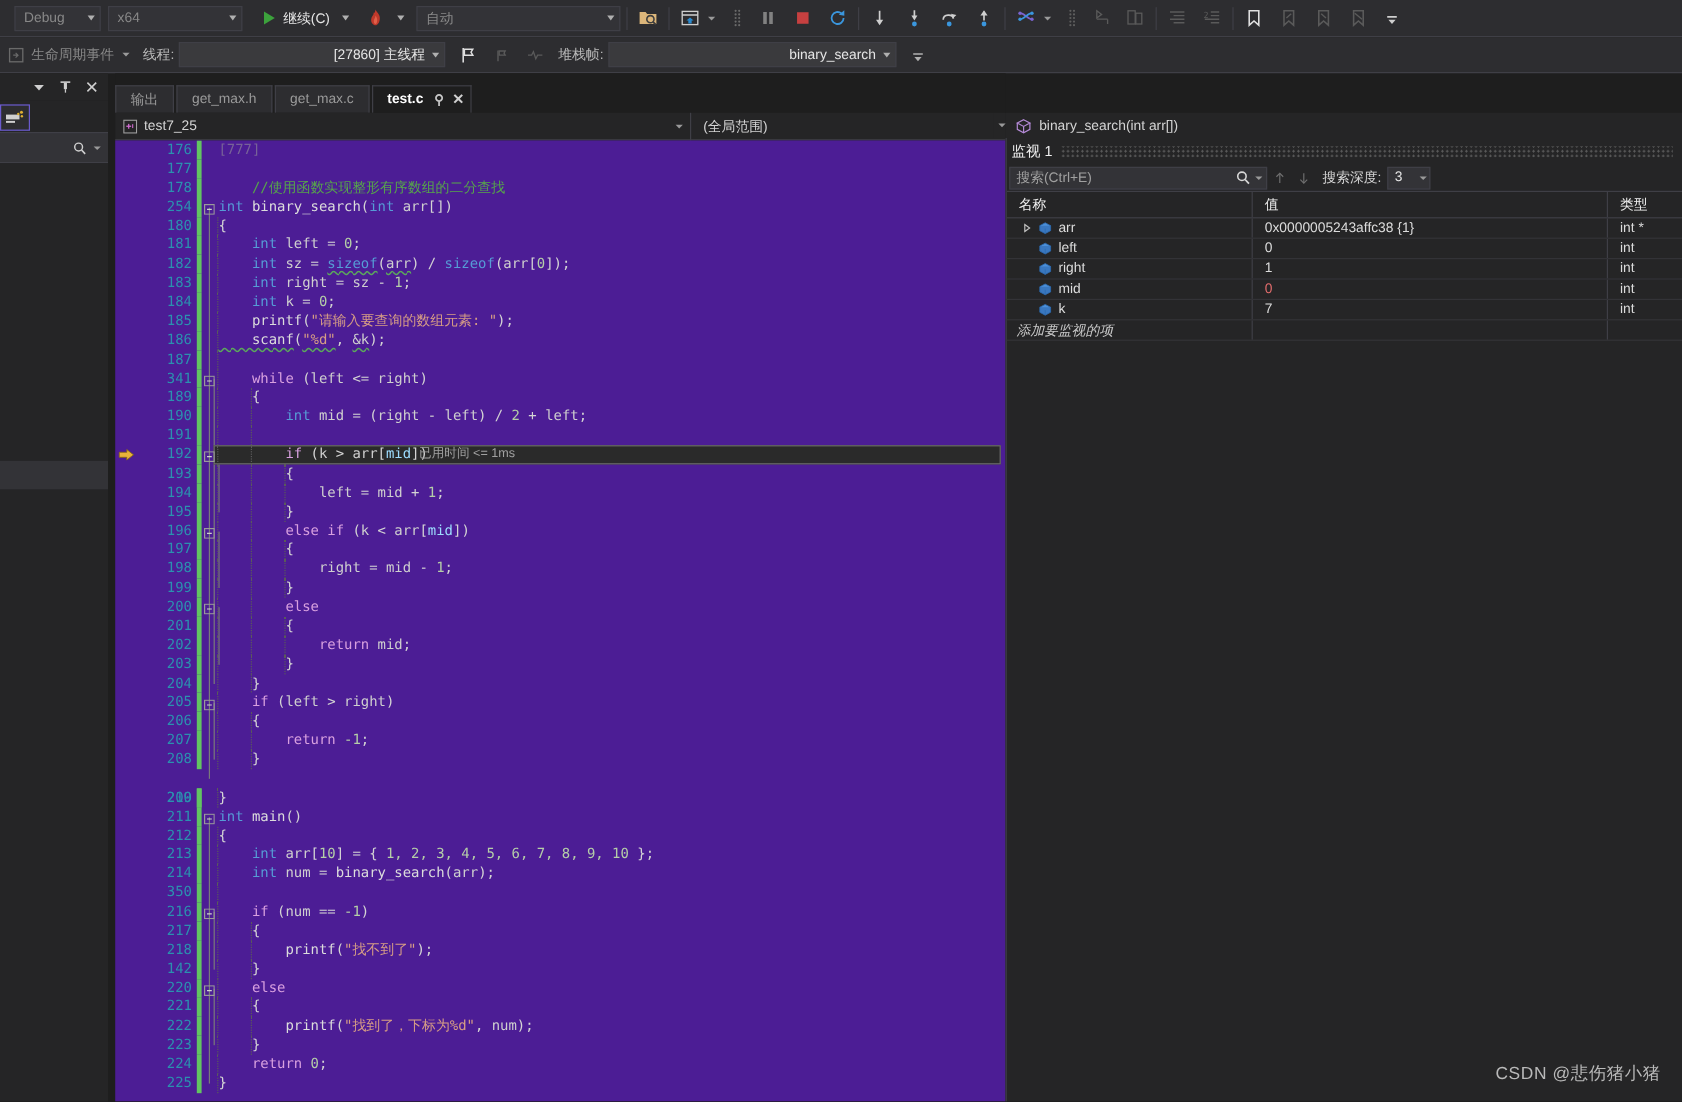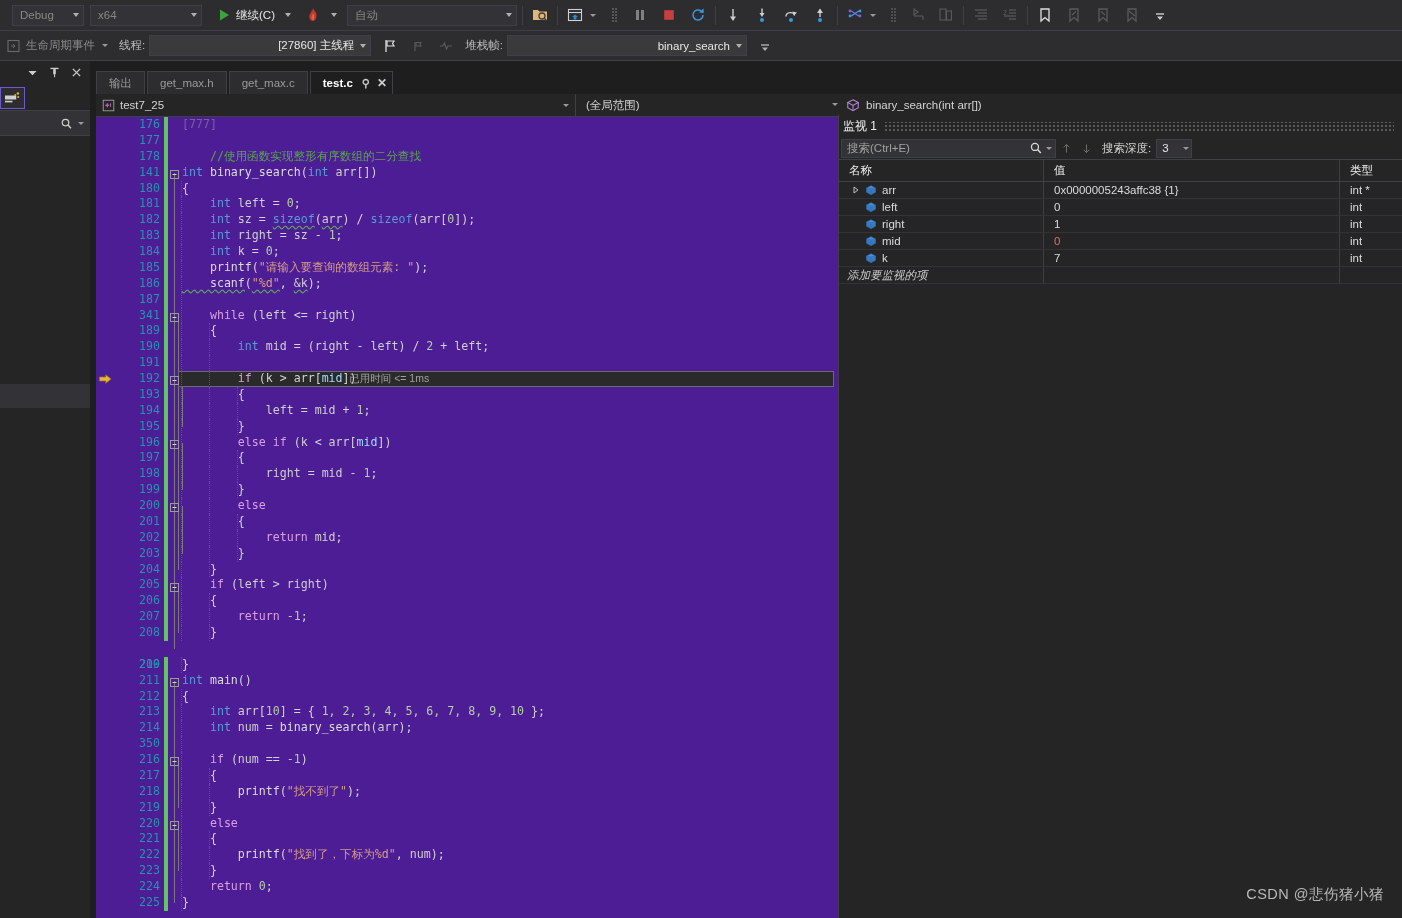--- a/index.html
+++ b/index.html
@@ -462,21 +462,21 @@
       </div>
       <div id="navbar-scope2">
         <span class="nav-txt">(全局范围)</span>
       </div>
     </div>
     <div id="code-scroll">
       <div id="code-inner">
           <div class="cl" style="top: 0px; position: relative; z-index: 4;"><div class="changebar"></div><span class="lnum">176</span><span class="ctext" style="opacity: 0.55;"><span class="pp">[777]</span></span></div>
           <div class="cl" style="top: 0px; position: relative; z-index: 4;"><div class="changebar"></div><span class="lnum">177</span><span class="ctext"></span></div>
           <div class="cl" style="top: 0px; position: relative; z-index: 4;"><div class="changebar"></div><span class="lnum">178</span><span class="ctext"><span class="cm">    //使用函数实现整形有序数组的二分查找</span></span></div>
-          <div class="cl" style="top: 0px; position: relative; z-index: 4;"><div class="changebar"></div><span class="lnum">141</span><span class="fold"><svg width="9" height="9" viewBox="0 0 9 9">
+          <div class="cl" style="top: 0px; position: relative; z-index: 4;"><div class="changebar"></div><span class="lnum">254</span><span class="fold"><svg width="9" height="9" viewBox="0 0 9 9">
                 <rect x="0.5" y="0.5" width="8" height="8" fill="none" stroke="#9a9a9a" stroke-width="1"></rect>
                 <line x1="2.5" y1="4.5" x2="6.5" y2="4.5" stroke="#d0d0d0" stroke-width="1"></line>
               </svg></span><span class="ctext"><span class="k">int </span><span class="fname">binary_search</span><span class="op">(</span><span class="k">int </span><span class="var">arr</span><span class="op">[])</span></span></div>
           <div class="cl" style="top: 0px; position: relative; z-index: 4;"><div class="changebar"></div><span class="lnum">180</span><span class="ig" style="left: 85px;"></span><span class="ctext"><span class="op">{</span></span></div>
           <div class="cl" style="top: 0px; position: relative; z-index: 4;"><div class="changebar"></div><span class="lnum">181</span><span class="ig" style="left: 85px;"></span><span class="ctext"><span class="k">    int </span><span class="var">left</span><span class="op"> = </span><span class="num">0</span><span class="op">;</span></span></div>
           <div class="cl" style="top: 0px; position: relative; z-index: 4;"><div class="changebar"></div><span class="lnum">182</span><span class="ig" style="left: 85px;"></span><span class="ctext"><span class="k">    int </span><span class="var">sz</span><span class="op"> = </span><span class="k sq">sizeof</span><span class="op">(</span><span class="var sq">arr</span><span class="op">) / </span><span class="k">sizeof</span><span class="op">(</span><span class="var">arr</span><span class="op">[</span><span class="num">0</span><span class="op">]);</span></span></div>
           <div class="cl" style="top: 0px; position: relative; z-index: 4;"><div class="changebar"></div><span class="lnum">183</span><span class="ig" style="left: 85px;"></span><span class="ctext"><span class="k">    int </span><span class="var">right</span><span class="op"> = </span><span class="var">sz</span><span class="op"> - </span><span class="num">1</span><span class="op">;</span></span></div>
           <div class="cl" style="top: 0px; position: relative; z-index: 4;"><div class="changebar"></div><span class="lnum">184</span><span class="ig" style="left: 85px;"></span><span class="ctext"><span class="k">    int </span><span class="var">k</span><span class="op"> = </span><span class="num">0</span><span class="op">;</span></span></div>
           <div class="cl" style="top: 0px; position: relative; z-index: 4;"><div class="changebar"></div><span class="lnum">185</span><span class="ig" style="left: 85px;"></span><span class="ctext"><span class="fname">    printf</span><span class="op">(</span><span class="str">"请输入要查询的数组元素: "</span><span class="op">);</span></span></div>
           <div class="cl" style="top: 0px; position: relative; z-index: 4;"><div class="changebar"></div><span class="lnum">186</span><span class="ig" style="left: 85px;"></span><span class="ctext"><span class="fname sq">    scanf</span><span class="op">(</span><span class="str sq">"%d"</span><span class="op">, </span><span class="var sq">&amp;k</span><span class="op">);</span></span></div>
@@ -526,21 +526,21 @@
           <div class="cl" style="top: 0px; position: relative; z-index: 4;"><div class="changebar"></div><span class="lnum">212</span><span class="ig" style="left: 85px;"></span><span class="ctext"><span class="op">{</span></span></div>
           <div class="cl" style="top: 0px; position: relative; z-index: 4;"><div class="changebar"></div><span class="lnum">213</span><span class="ig" style="left: 85px;"></span><span class="ctext"><span class="k">    int </span><span class="var">arr</span><span class="op">[</span><span class="num">10</span><span class="op">] = { </span><span class="num">1, 2, 3, 4, 5, 6, 7, 8, 9, 10</span><span class="op"> };</span></span></div>
           <div class="cl" style="top: 0px; position: relative; z-index: 4;"><div class="changebar"></div><span class="lnum">214</span><span class="ig" style="left: 85px;"></span><span class="ctext"><span class="k">    int </span><span class="var">num</span><span class="op"> = </span><span class="fname">binary_search</span><span class="op">(</span><span class="var">arr</span><span class="op">);</span></span></div>
           <div class="cl" style="top: 0px; position: relative; z-index: 4;"><div class="changebar"></div><span class="lnum">350</span><span class="ig" style="left: 85px;"></span><span class="ctext"></span></div>
           <div class="cl" style="top: 0px; position: relative; z-index: 4;"><div class="changebar"></div><span class="lnum">216</span><span class="fold"><svg width="9" height="9" viewBox="0 0 9 9">
                 <rect x="0.5" y="0.5" width="8" height="8" fill="none" stroke="#9a9a9a" stroke-width="1"></rect>
                 <line x1="2.5" y1="4.5" x2="6.5" y2="4.5" stroke="#d0d0d0" stroke-width="1"></line>
               </svg></span><span class="ig" style="left: 85px;"></span><span class="ctext"><span class="kc">    if </span><span class="op">(</span><span class="var">num</span><span class="op"> == </span><span class="num">-1</span><span class="op">)</span></span></div>
           <div class="cl" style="top: 0px; position: relative; z-index: 4;"><div class="changebar"></div><span class="lnum">217</span><span class="ig" style="left: 85px;"></span><span class="ig" style="left: 112.88px;"></span><span class="ctext"><span class="op">    {</span></span></div>
           <div class="cl" style="top: 0px; position: relative; z-index: 4;"><div class="changebar"></div><span class="lnum">218</span><span class="ig" style="left: 85px;"></span><span class="ig" style="left: 112.88px;"></span><span class="ctext"><span class="fname">        printf</span><span class="op">(</span><span class="str">"找不到了"</span><span class="op">);</span></span></div>
-          <div class="cl" style="top: 0px; position: relative; z-index: 4;"><div class="changebar"></div><span class="lnum">219</span><span class="ig" style="left: 85px;"></span><span class="ig" style="left: 112.88px;"></span><span class="ctext"><span class="op">    }</span></span></div>
+          <div class="cl" style="top: 0px; position: relative; z-index: 4;"><div class="changebar"></div><span class="lnum">142</span><span class="ig" style="left: 85px;"></span><span class="ig" style="left: 112.88px;"></span><span class="ctext"><span class="op">    }</span></span></div>
           <div class="cl" style="top: 0px; position: relative; z-index: 4;"><div class="changebar"></div><span class="lnum">220</span><span class="fold"><svg width="9" height="9" viewBox="0 0 9 9">
                 <rect x="0.5" y="0.5" width="8" height="8" fill="none" stroke="#9a9a9a" stroke-width="1"></rect>
                 <line x1="2.5" y1="4.5" x2="6.5" y2="4.5" stroke="#d0d0d0" stroke-width="1"></line>
               </svg></span><span class="ig" style="left: 85px;"></span><span class="ctext"><span class="kc">    else</span></span></div>
           <div class="cl" style="top: 0px; position: relative; z-index: 4;"><div class="changebar"></div><span class="lnum">221</span><span class="ig" style="left: 85px;"></span><span class="ig" style="left: 112.88px;"></span><span class="ctext"><span class="op">    {</span></span></div>
           <div class="cl" style="top: 0px; position: relative; z-index: 4;"><div class="changebar"></div><span class="lnum">222</span><span class="ig" style="left: 85px;"></span><span class="ig" style="left: 112.88px;"></span><span class="ctext"><span class="fname">        printf</span><span class="op">(</span><span class="str">"找到了，下标为%d"</span><span class="op">, </span><span class="var">num</span><span class="op">);</span></span></div>
           <div class="cl" style="top: 0px; position: relative; z-index: 4;"><div class="changebar"></div><span class="lnum">223</span><span class="ig" style="left: 85px;"></span><span class="ig" style="left: 112.88px;"></span><span class="ctext"><span class="op">    }</span></span></div>
           <div class="cl" style="top: 0px; position: relative; z-index: 4;"><div class="changebar"></div><span class="lnum">224</span><span class="ig" style="left: 85px;"></span><span class="ctext"><span class="kc">    return </span><span class="num">0</span><span class="op">;</span></span></div>
           <div class="cl" style="top: 0px; position: relative; z-index: 4;"><div class="changebar"></div><span class="lnum">225</span><span class="ig" style="left: 85px;"></span><span class="ctext"><span class="op">}</span></span></div>
           <div style="position: absolute; left: 78px; top: 55.64px; width: 1px; height: 476.4px; background: rgb(122, 122, 122);"></div>

